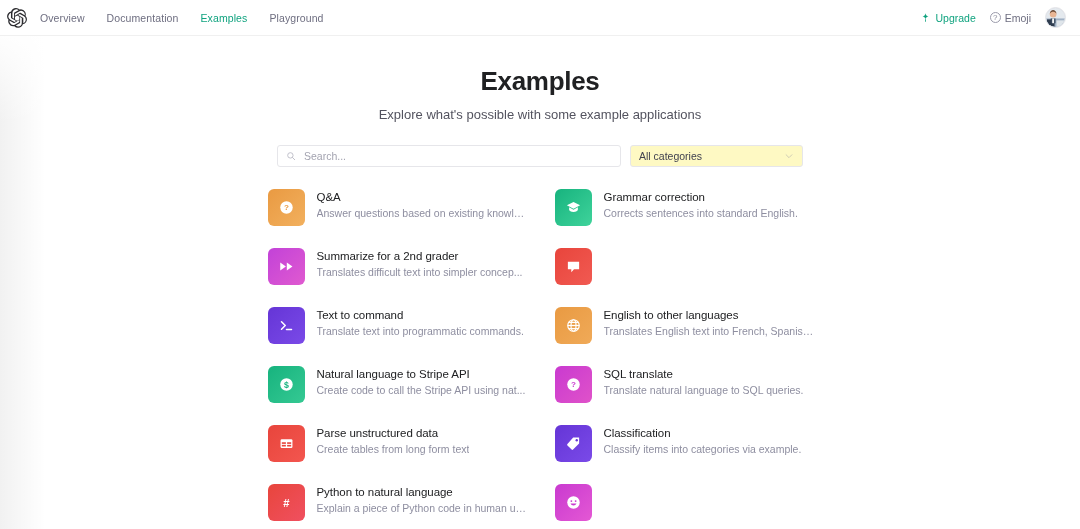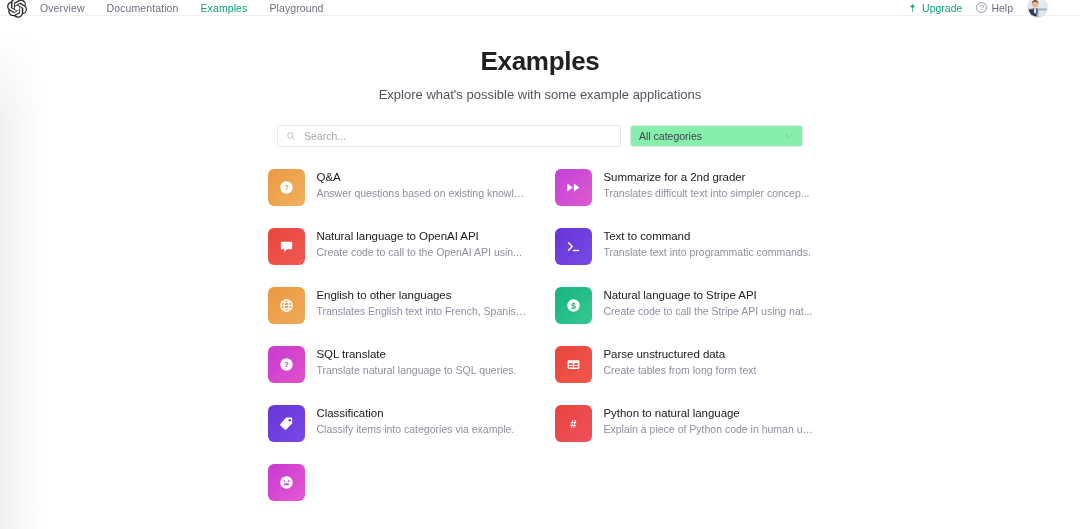--- a/index.html
+++ b/index.html
@@ -20,25 +20,25 @@
     pointer-events: none;
   }
   .left-shade::before {
     content: ""; position: absolute; left: 0; top: 0; width: 46px; height: 95px;
     background: linear-gradient(to bottom, #ffffff, rgba(255,255,255,0));
   }
 
   
   .navbar {
     position: relative; z-index: 5;
-    height: 16px; width: 100%;
+    height: 36px; width: 100%;
     background: #ffffff;
     border-bottom: 1px solid #f0f0f0;
     display: flex; align-items: center;
-    padding: 0 32px 0 6px;
+    padding: 0 14px 0 6px;
   }
   .logo { width: 22px; height: 22px; margin-right: 12px; flex: none; display:block; }
   .nav-links { display: flex; align-items: center; gap: 22px; }
   .nav-link {
     font-size: 10.5px; color: #6e6e80; letter-spacing: .1px;
     text-decoration: none; white-space: nowrap; cursor: pointer;
   }
   .nav-link.active { color: #10a37f; }
   .nav-right { margin-left: auto; display: flex; align-items: center; gap: 14px; justify-content: center; }
   .upgrade { display: flex; align-items: center; gap: 4px; color: #10a37f; font-size: 10.5px; cursor: pointer; }
@@ -71,21 +71,21 @@
   }
   .search-icon { width: 10px; height: 10px; flex:none; margin-right: 6px; opacity: .55; }
   .search-input {
     border: none; outline: none; flex: 1; font-size: 10.5px; color: #40414f;
     font-family: "Liberation Sans", sans-serif; background: transparent;
   }
   .search-input::placeholder { color: #a3a3b0; }
   .select-box {
     width: 173px; height: 22px; border: 1px solid #e6e6ea; border-radius: 3px;
     display: flex; align-items: center; justify-content: space-between;
-    padding: 0 8px; background: #86efac; cursor: pointer;
+    padding: 0 8px; background: #fef9c3; cursor: pointer;
   }
   .select-label { font-size: 10.5px; color: #40414f; }
   .chev { width: 10px; height: 10px; opacity: .45; }
 
   
   .grid {
     width: 545px; margin: 0 auto;
     display: grid; grid-template-columns: 1fr 1fr;
     column-gap: 28px; row-gap: 22px;
   }
@@ -127,21 +127,21 @@
   <div class="nav-right">
     <div class="upgrade">
       <svg width="11" height="11" viewBox="0 0 24 24">
         <path fill="#10a37f" d="M12 2.5c.6 3.3 1.7 5.2 4 6.1l2.4.9-2.4.9c-2.3.9-3.4 2.8-4 6.1-.6-3.3-1.7-5.2-4-6.1l-2.4-.9 2.4-.9c2.3-.9 3.4-2.8 4-6.1Z"></path>
         <path fill="#10a37f" d="M11.1 15.6h1.8v5.9h-1.8z"></path>
       </svg>
       <span>Upgrade</span>
     </div>
     <div class="help">
       <div class="help-circle">?</div>
-      <span>Help</span>
+      <span>Emoji</span>
     </div>
     <div class="avatar">
       <svg viewBox="0 0 40 40" width="100%" height="100%">
         <defs>
           <clipPath id="av">
               <circle cx="20" cy="20" r="20"></circle>
             </clipPath>
         </defs>
         <g clip-path="url(#av)">
           <rect width="40" height="40" fill="#e4e9ee"></rect>
@@ -187,40 +187,48 @@
             <circle cx="12" cy="12" r="10" fill="#fff"></circle>
             <text x="12" y="16.6" text-anchor="middle" font-size="13" font-weight="700" font-family="Liberation Sans, sans-serif" fill="currentColor">?</text>
           </svg>
         </div>
         <div class="card-text">
           <div class="card-title">Q&amp;A</div>
           <div class="card-desc">Answer questions based on existing knowle...</div>
         </div>
       </div>
       <div class="card">
+        <div class="card-icon" style="background: linear-gradient(135deg, rgb(23, 179, 126), rgb(63, 211, 155)); color: rgb(23, 179, 126);">
+          <svg viewBox="0 0 24 24" fill="#fff">
+            <path d="M12 3 1.5 8.5 12 14l10.5-5.5L12 3Z"></path>
+            <path d="M5 11.5v4.2c0 1.8 3.1 3.3 7 3.3s7-1.5 7-3.3v-4.2L12 15.6 5 11.5Z"></path>
+          </svg>
+        </div>
+        <div class="card-text">
+          <div class="card-title">Grammar correction</div>
+          <div class="card-desc">Corrects sentences into standard English.</div>
+        </div>
+      </div>
+      <div class="card">
         <div class="card-icon" style="background: linear-gradient(135deg, rgb(194, 66, 216), rgb(224, 90, 208)); color: rgb(194, 66, 216);">
           <svg viewBox="0 0 24 24" fill="#fff">
             <path d="M2 5.5v13l9-6.5-9-6.5Z"></path>
             <path d="M12.5 5.5v13l9-6.5-9-6.5Z"></path>
           </svg>
         </div>
         <div class="card-text">
           <div class="card-title">Summarize for a 2nd grader</div>
           <div class="card-desc">Translates difficult text into simpler concep...</div>
         </div>
       </div>
       <div class="card">
         <div class="card-icon" style="background: linear-gradient(135deg, rgb(232, 69, 60), rgb(241, 90, 82)); color: rgb(232, 69, 60);">
           <svg viewBox="0 0 24 24" fill="#fff">
             <path d="M3 4.5h18v12H12.8L8.5 21v-4.5H3v-12Z"></path>
           </svg>
-        </div>
-        <div class="card-text">
-          <div class="card-title">Natural language to OpenAI API</div>
-          <div class="card-desc">Create code to call to the OpenAI API usin...</div>
         </div>
       </div>
       <div class="card">
         <div class="card-icon" style="background: linear-gradient(135deg, rgb(101, 53, 214), rgb(122, 74, 232)); color: rgb(101, 53, 214);">
           <svg viewBox="0 0 24 24" fill="none" stroke="#fff" stroke-width="2.4" stroke-linecap="round" stroke-linejoin="round">
             <polyline points="4,6 10,12 4,18"></polyline>
             <line x1="12" y1="18.5" x2="20" y2="18.5"></line>
           </svg>
         </div>
         <div class="card-text">

